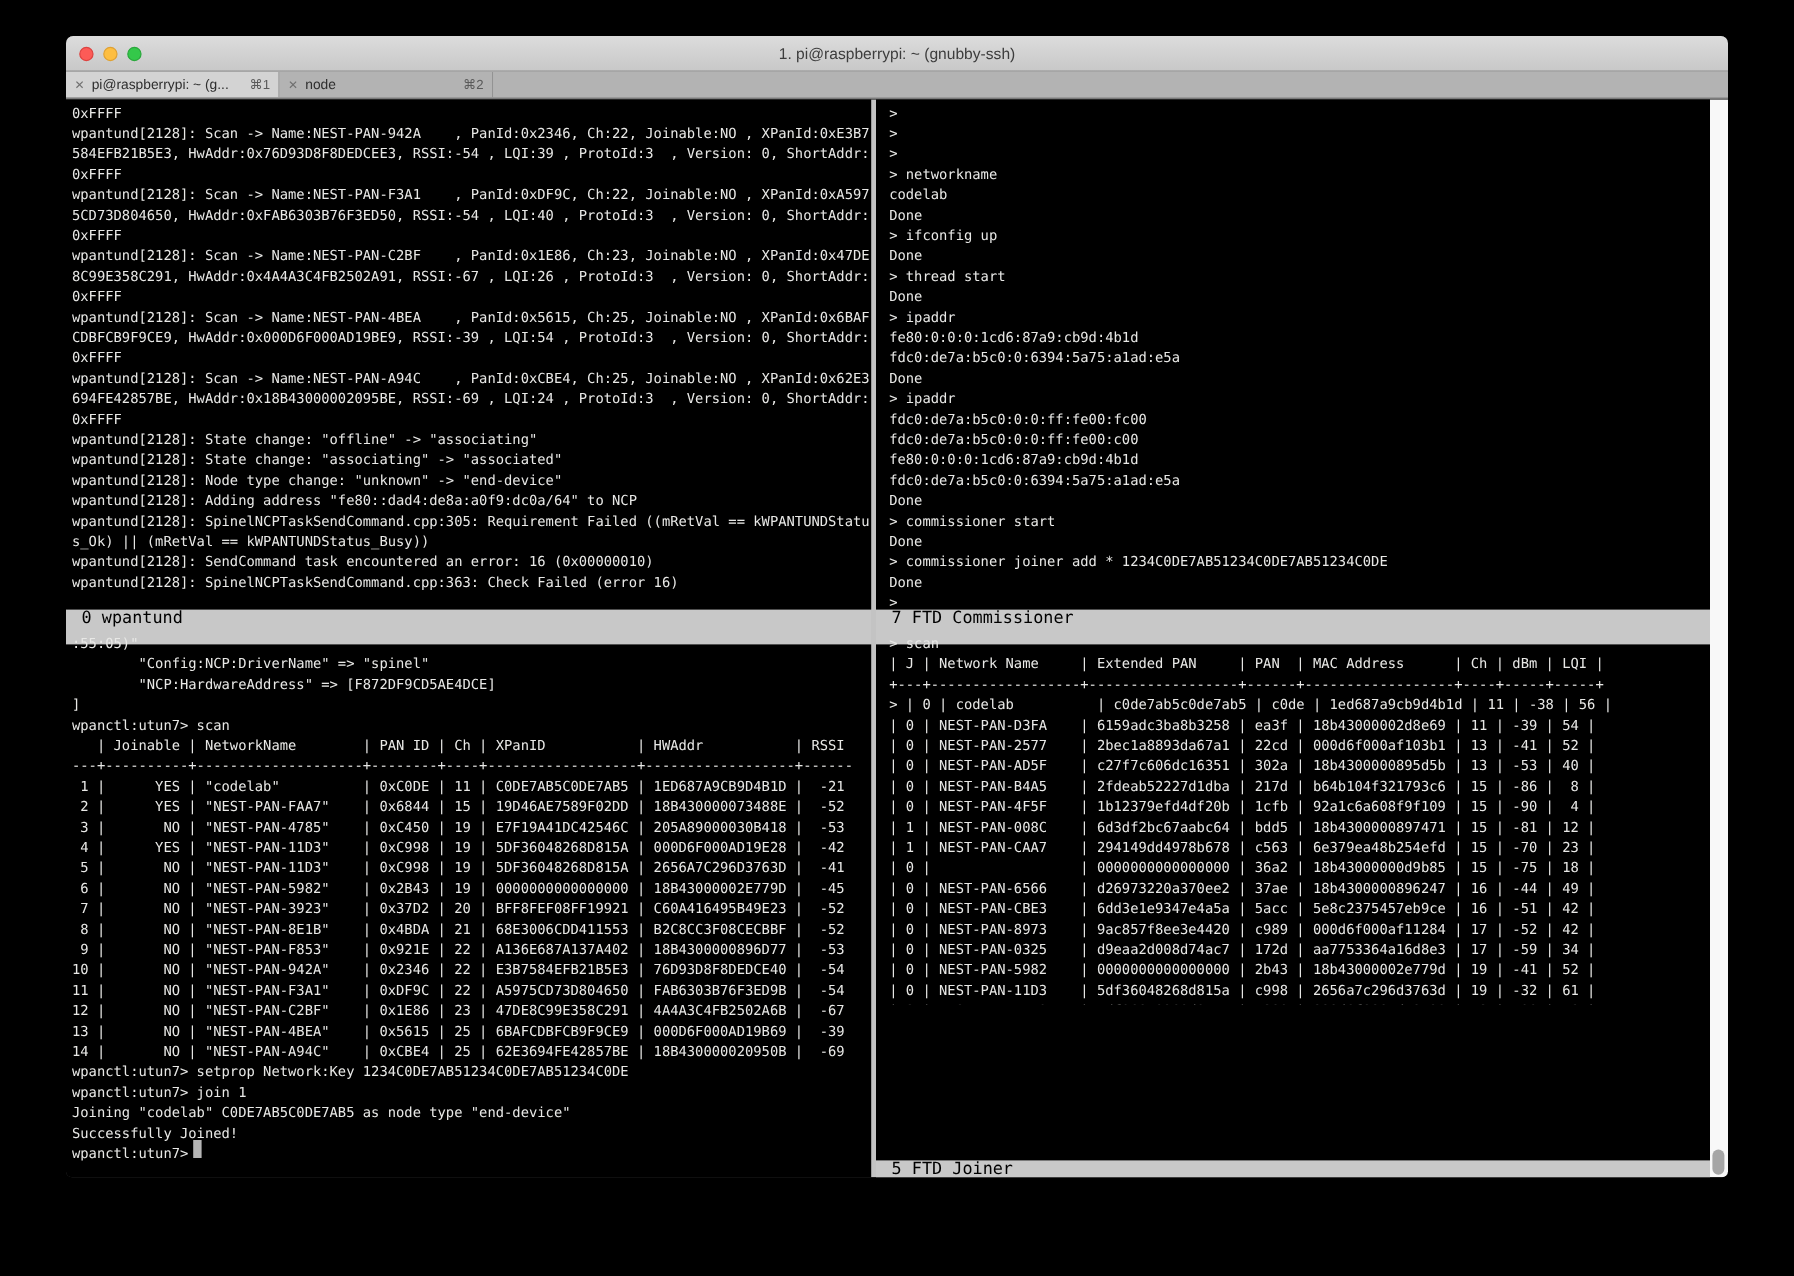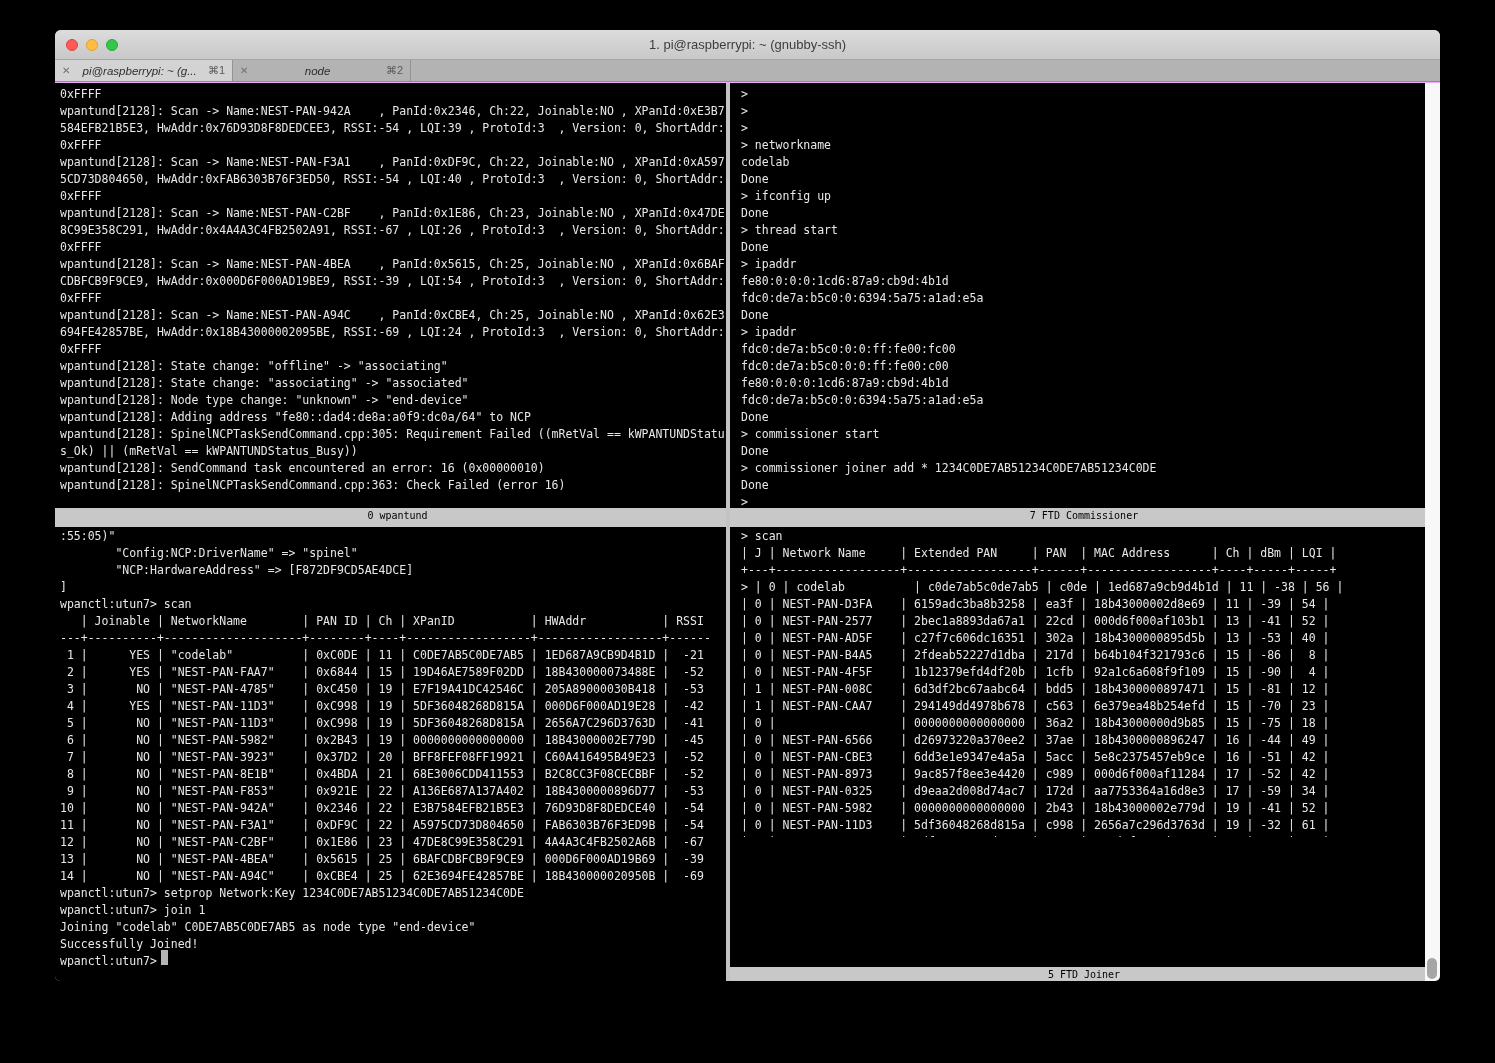--- a/index.html
+++ b/index.html
@@ -3,21 +3,21 @@
 <meta charset="utf-8">
 <style>
   * { margin:0; padding:0; box-sizing:border-box; }
   html,body { background:#000; }
   body {
     width:1495px; height:1063px; position:relative; overflow:hidden;
     font-family:"Liberation Sans", sans-serif;
   }
   .window {
     position:absolute; left:55px; top:30px; width:1385px; height:951px;
-    border-radius:6px 6px 5px 5px; overflow:hidden; background:#f0abfc;
+    border-radius:6px 6px 5px 5px; overflow:hidden; background:#404040;
   }
   
   .titlebar {
     height:30px; background:linear-gradient(180deg,#dcdcdc,#c8c8c8);
     border-bottom:1px solid #a6a6a6; position:relative;
   }
   .traffic { position:absolute; left:11px; top:9px; display:flex; gap:8px; }
   .tl { width:12px; height:12px; border-radius:50%; display:inline-block; }
   .tl.red    { background:#fc5b57; border:1px solid #dd4340; }
   .tl.yellow { background:#fdbe41; border:1px solid #dfa133; }
@@ -27,44 +27,44 @@
     text-align:center; font-size:13px; color:#3d3d3d;
   }
   
   .tabbar { height:22px; background:#b3b3b3; display:flex; border-bottom:1px solid #8c8c8c; }
   .tab {
     width:178px; display:flex; align-items:center; padding:0 7px;
     font-size:11.5px; color:#2e2e2e; border-right:1px solid #939393; background:#b3b3b3;
   }
   .tab.active { background:#d3d3d3; }
   .tab-close { color:#6f6f6f; font-size:10px; margin-right:6px; flex:0 0 auto; }
-  .tab-label { flex:1 1 auto; text-align:center; white-space:nowrap; overflow:hidden;font-style:italic; }
+  .tab-label { flex:1 1 auto; text-align:left; white-space:nowrap; overflow:hidden; }
   .tab-shortcut { color:#5a5a5a; font-size:11px; margin-left:5px; flex:0 0 auto; }
   .tab-filler { flex:1; background:#b3b3b3; }
   
   .terminal {
     position:absolute; left:0; top:53px; width:1385px; height:898px; background:#000;
     font-family:"DejaVu Sans Mono","Liberation Mono",monospace;
     font-size:11.5px; line-height:17px; color:#e8e8e6;
   }
   .pane { position:absolute; overflow:hidden; }
   .pane pre {
     font:inherit; color:inherit; white-space:pre; margin:3px;
   }
   .pane-tl { left:0;   top:0;   width:672px; height:425px; }
   .pane-tr { left:675px; top:0; width:695px; height:425px; }
   .pane-bl { left:0;   top:440px; width:672px; height:444px; }
   .pane-br { left:675px; top:440px; width:695px; height:314px; }
   .pane-tl pre, .pane-bl pre { padding-left:2px; }
   .pane-tr pre, .pane-br pre { padding-left:8px; }
   .pane-bl pre, .pane-br pre { padding-top:2px; }
   .pane-bar {
-    position:absolute; height:19px; background:#c8c8c8; color:#000;
+    position:absolute; height:29px; background:#c8c8c8; color:#000;
     font-family:"DejaVu Sans Mono","Liberation Mono",monospace;
-    font-size:10px; line-height:15px; padding-left:13px; white-space:pre;text-align:center;
+    font-size:14px; line-height:15px; padding-left:13px; white-space:pre;
   }
   .bar-tl { left:0;   top:425px; width:672px; }
   .bar-tr { left:675px; top:425px; width:695px; }
   .bar-bl { left:0;   top:884px; width:672px; }
   .bar-br { left:675px; top:884px; width:695px; }
   .divider-v { position:absolute; left:671px; top:0; width:4px; height:898px; background:#c3c3c3; }
   .cursor {
     position:absolute; left:calc(2px + 15ch); top:427px;
     width:7px; height:15px; background:#b5b5b5;
   }

